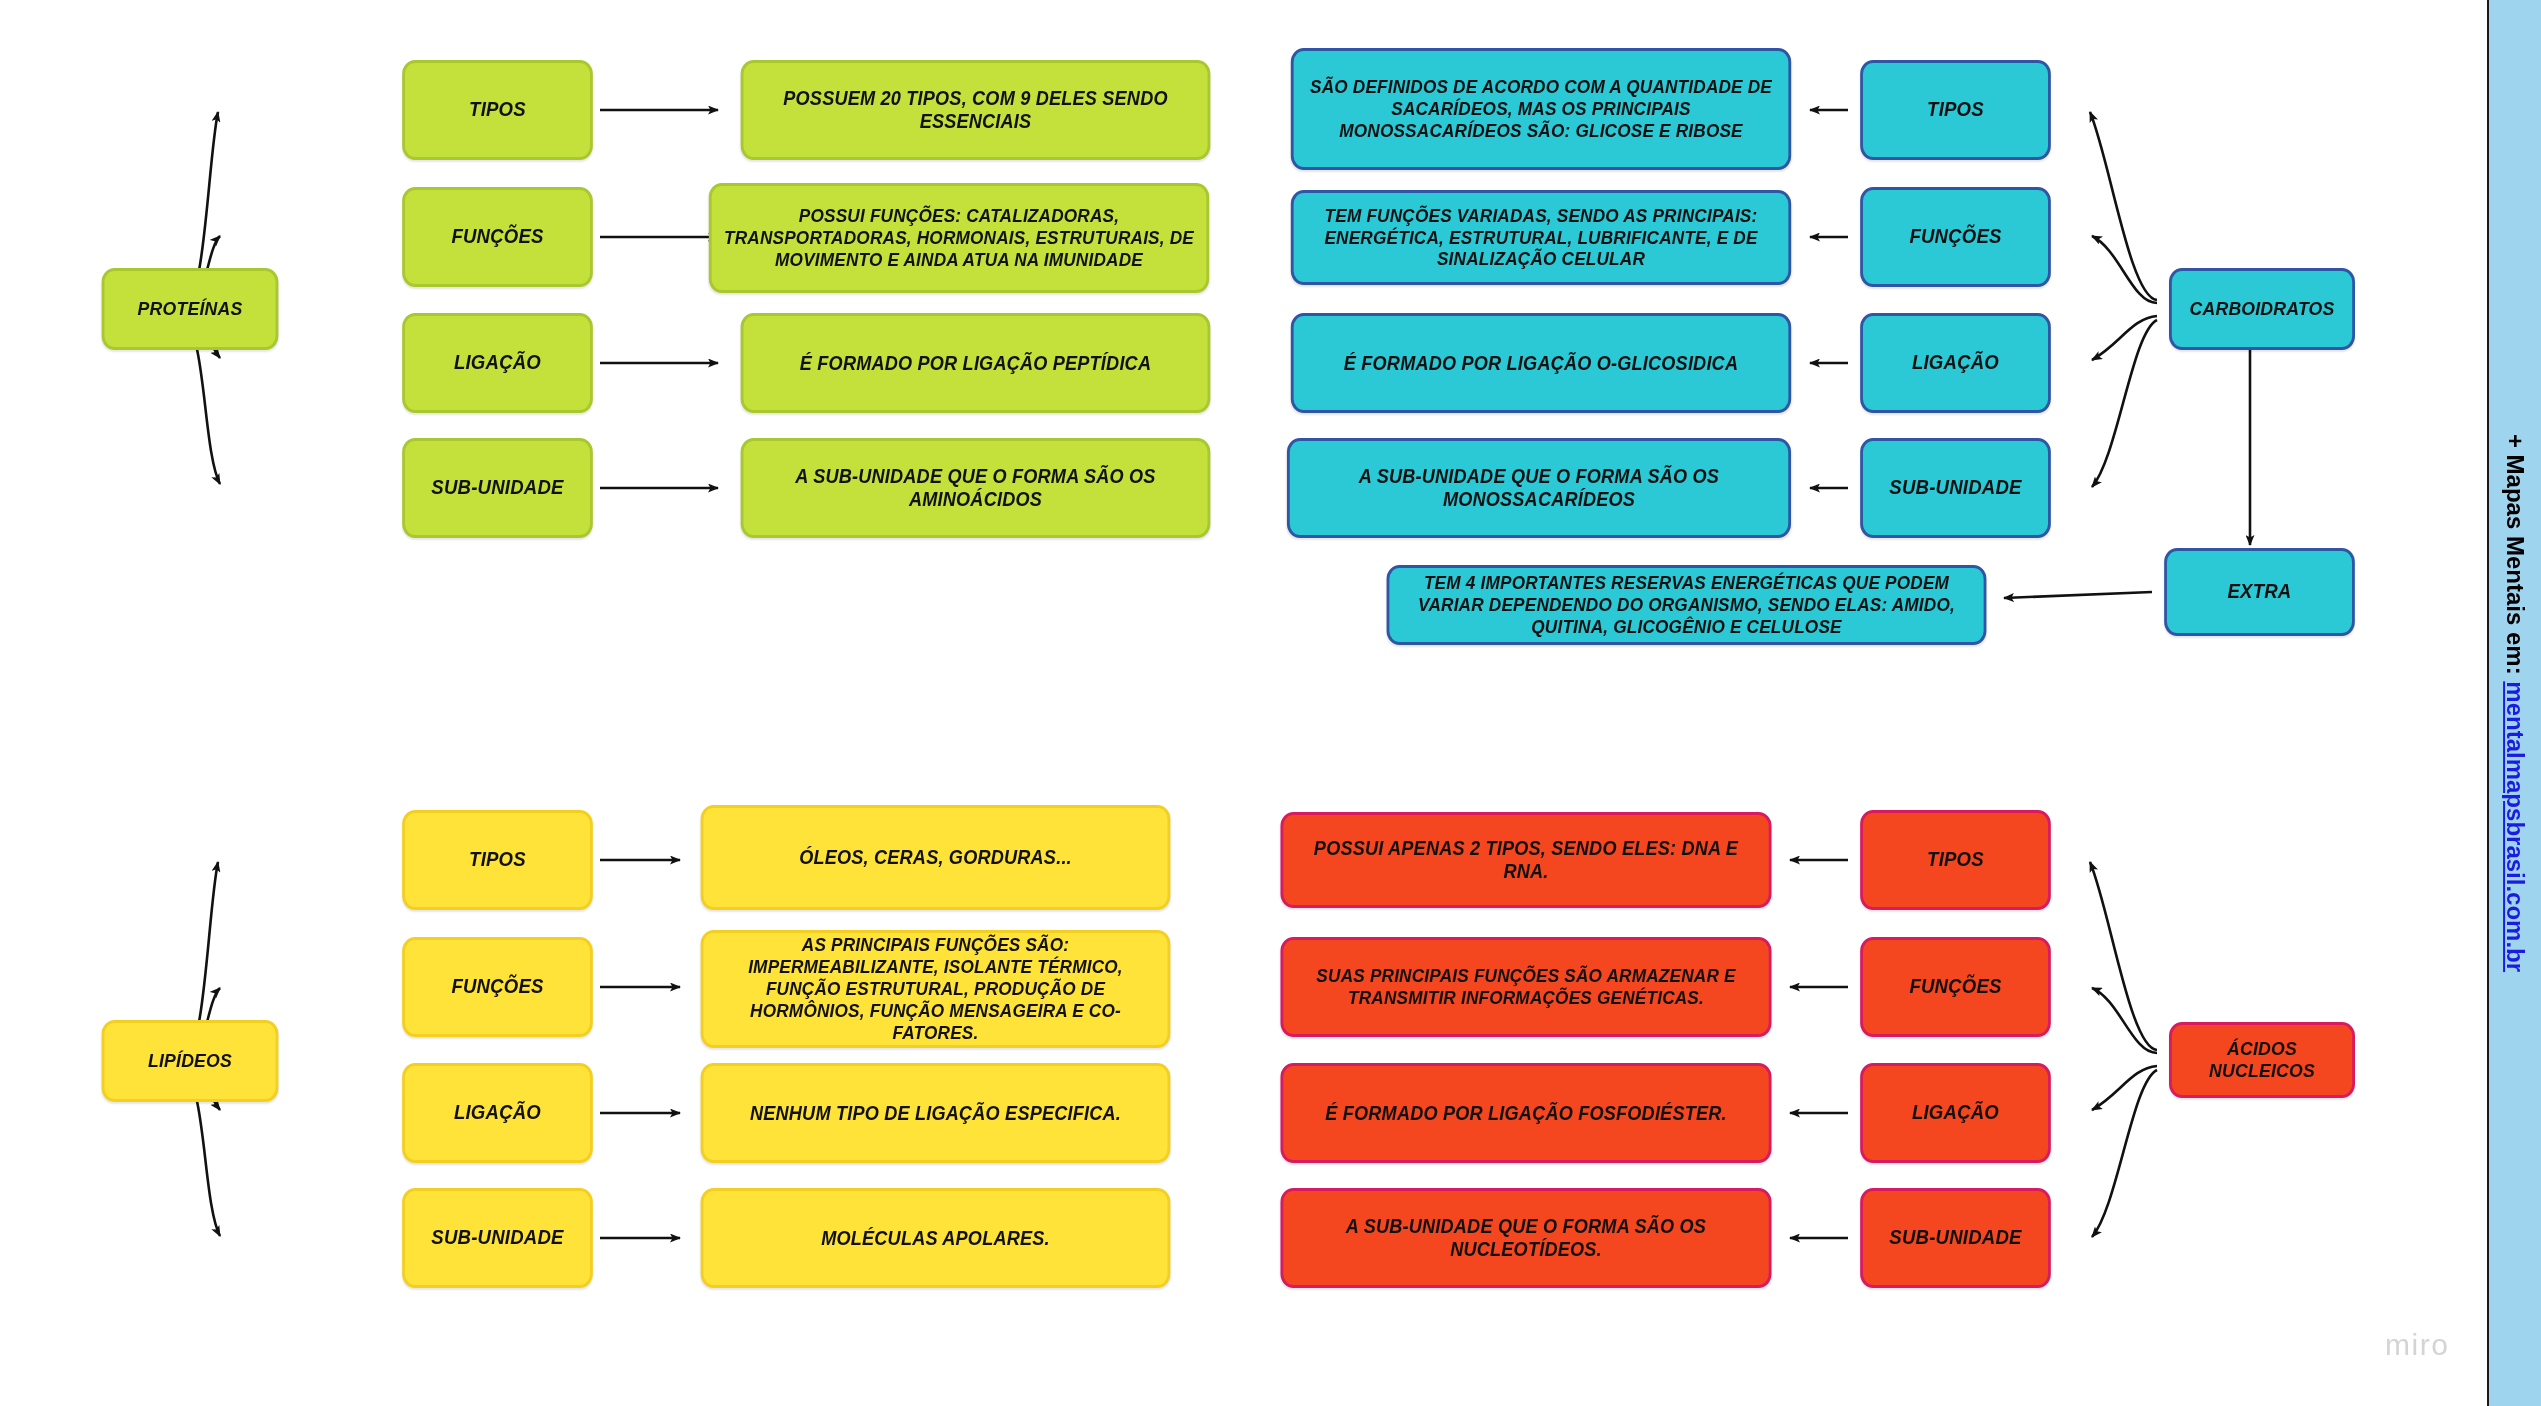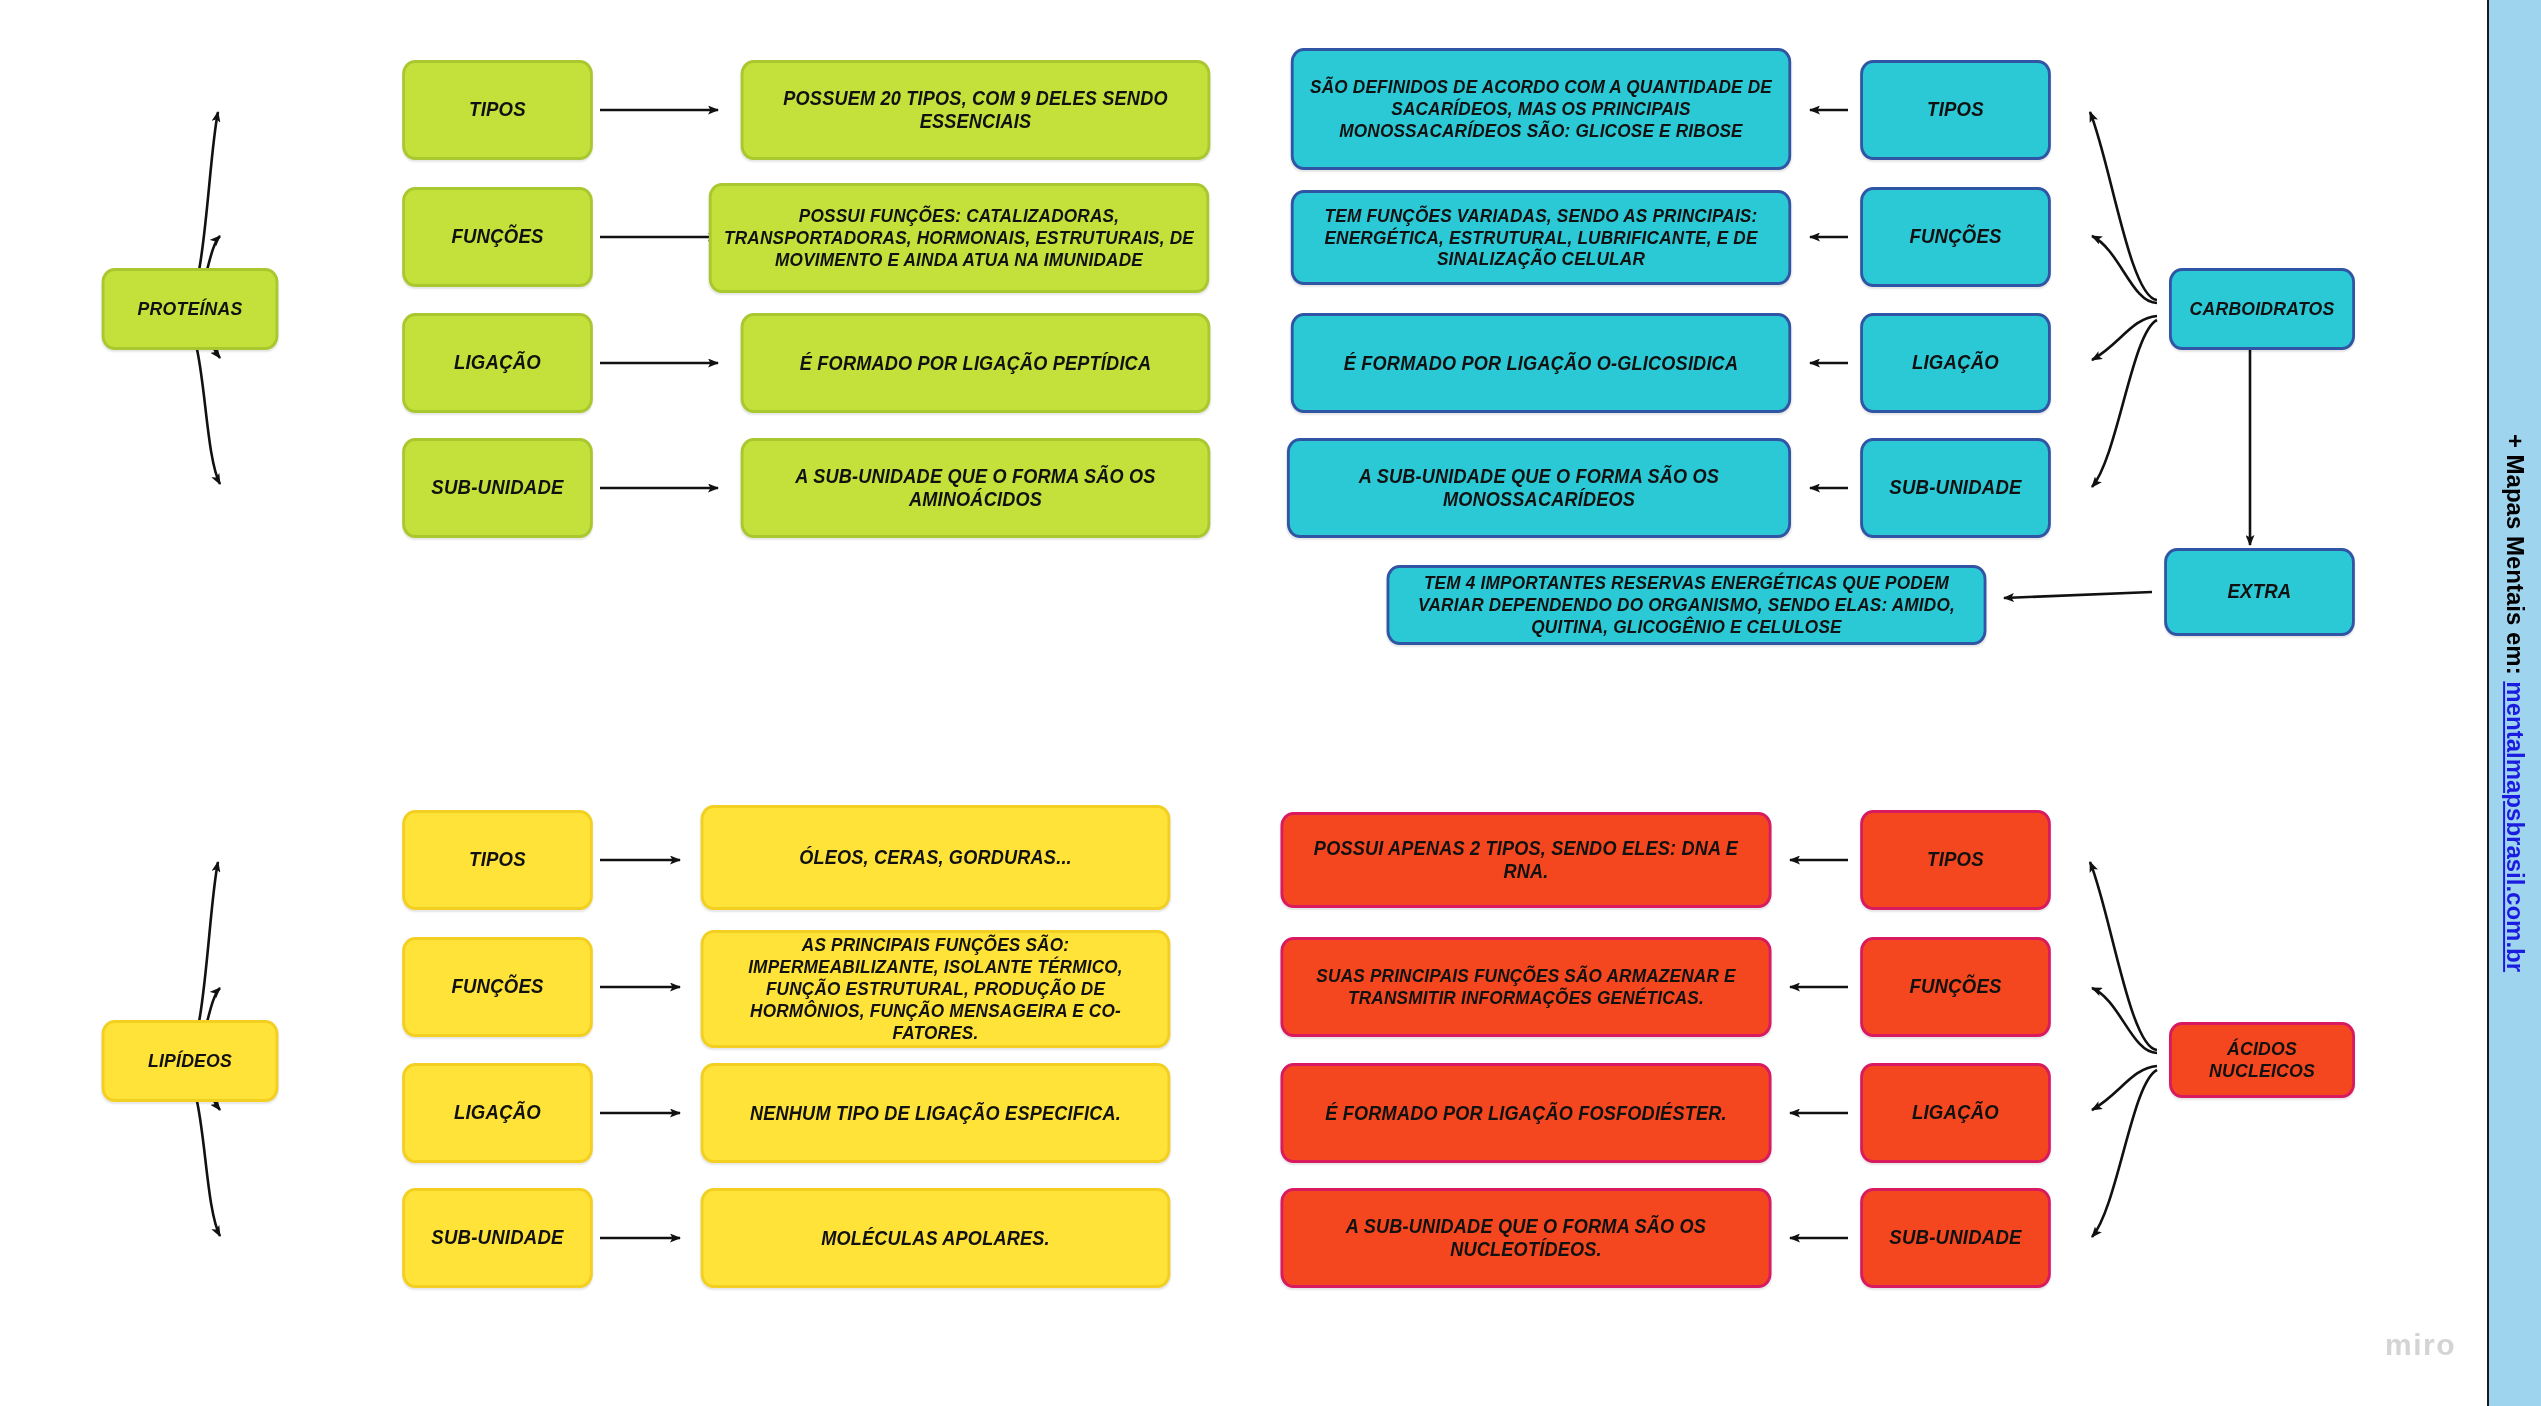--- a/index.html
+++ b/index.html
@@ -111,21 +111,21 @@
     text-decoration: underline;
   }
 
   
   #miro-watermark {
     position: absolute;
     left: 2385px;
     top: 1328px;
     font-size: 30px;
     color: #d4d4d4;
-    font-weight: 700;
+    font-weight: 400;
     letter-spacing: 1.5px;
     z-index: 4;
   }
 </style>
 </head>
 <body>
 
 <div id="canvas">
 
   <svg id="arrows" viewBox="0 0 2541 1406" width="2541" height="1406">

